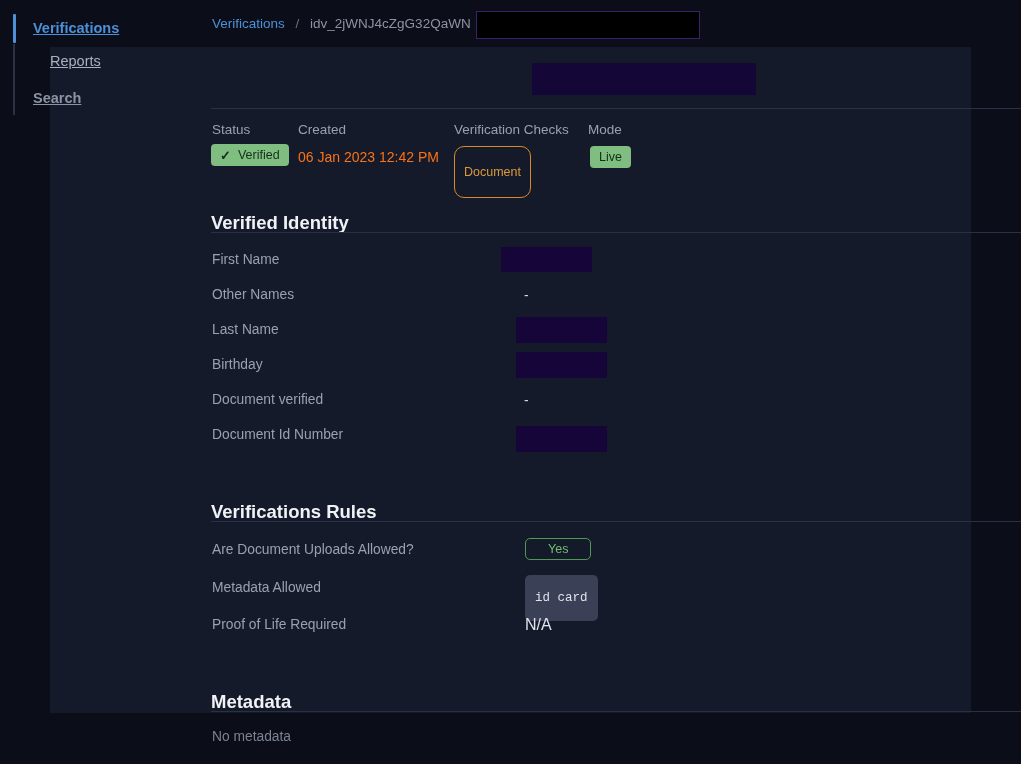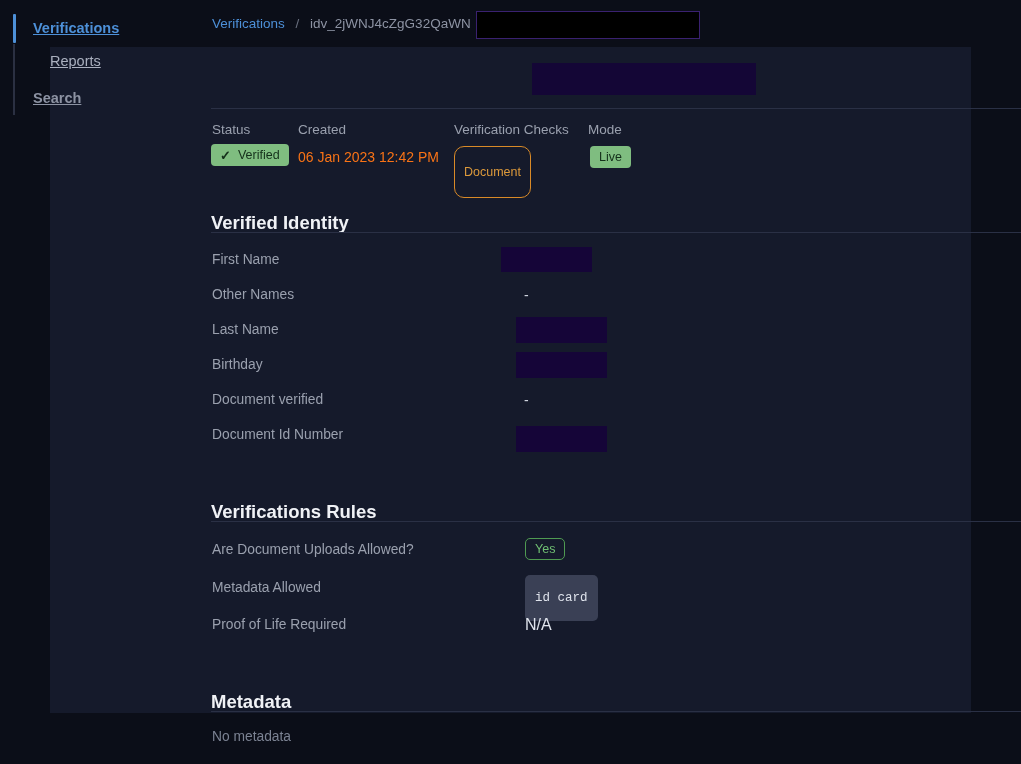--- a/index.html
+++ b/index.html
@@ -201,21 +201,21 @@
     font-size: 12.5px;
     border-radius: 10px;
     padding: 18px 9px;
   }
   .badge-outline-green {
     border: 1px solid #4f9a52;
     color: #6fbe72;
     background: transparent;
     font-size: 12.5px;
     border-radius: 5px;
-    padding: 3px 9px;
+    padding: 3px 22px;
   }
   .chip-code {
     background: #3a4055;
     color: #dfe3ec;
     font-family: "Liberation Mono", monospace;
     font-size: 12.5px;
     border-radius: 5px;
     padding: 16px 10px;
     display: inline-block;
     white-space: nowrap;

